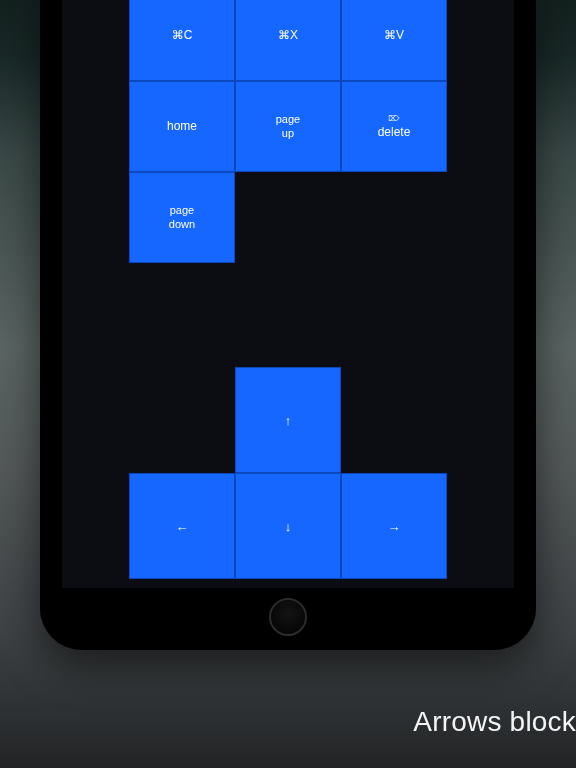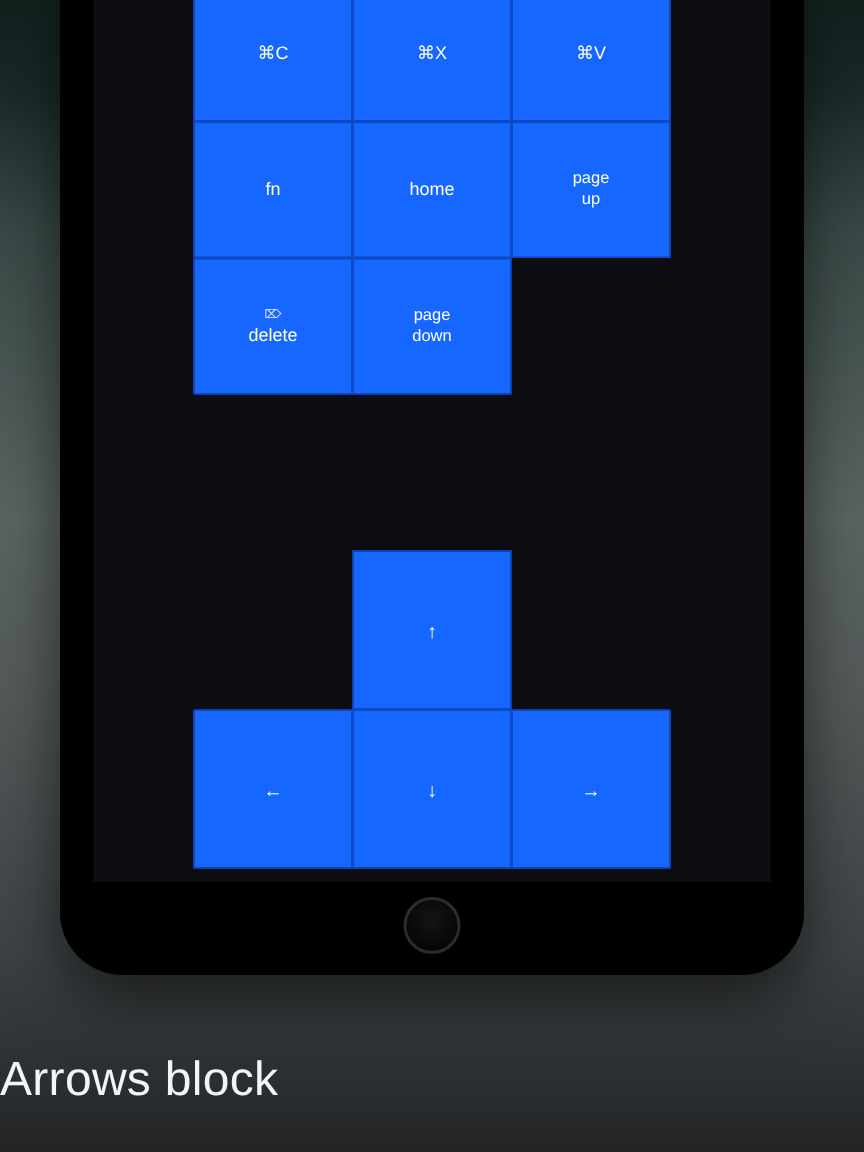--- a/index.html
+++ b/index.html
@@ -119,23 +119,23 @@
     font-size: 13px;
     cursor: pointer;
     user-select: none;
   }
 
   .caption {
     position: absolute;
     left: 0;
     right: 0;
     bottom: 30px;
-    text-align: left;
+    text-align: right;
     color: #f2f4f6;
-    font-size: 32px;
+    font-size: 28px;
     font-weight: 400;
     letter-spacing: 0.2px;
     font-family: "Avenir Next", "Helvetica Neue", Arial, sans-serif;
   }
 </style>
 </head>
 <body>
 
 <div class="bg">
 
@@ -150,23 +150,20 @@
         <div class="key">
             <span>⌘C</span>
           </div>
         <div class="key">
             <span>⌘X</span>
           </div>
         <div class="key">
             <span>⌘V</span>
           </div>
 
-        <div class="key">
-            <span>fn</span>
-          </div>
         <div class="key">
             <span>home</span>
           </div>
         <div class="key small">
             <span style="white-space:pre;">page
 up</span>
           </div>
 
         <div class="key">
           <span class="stack">

